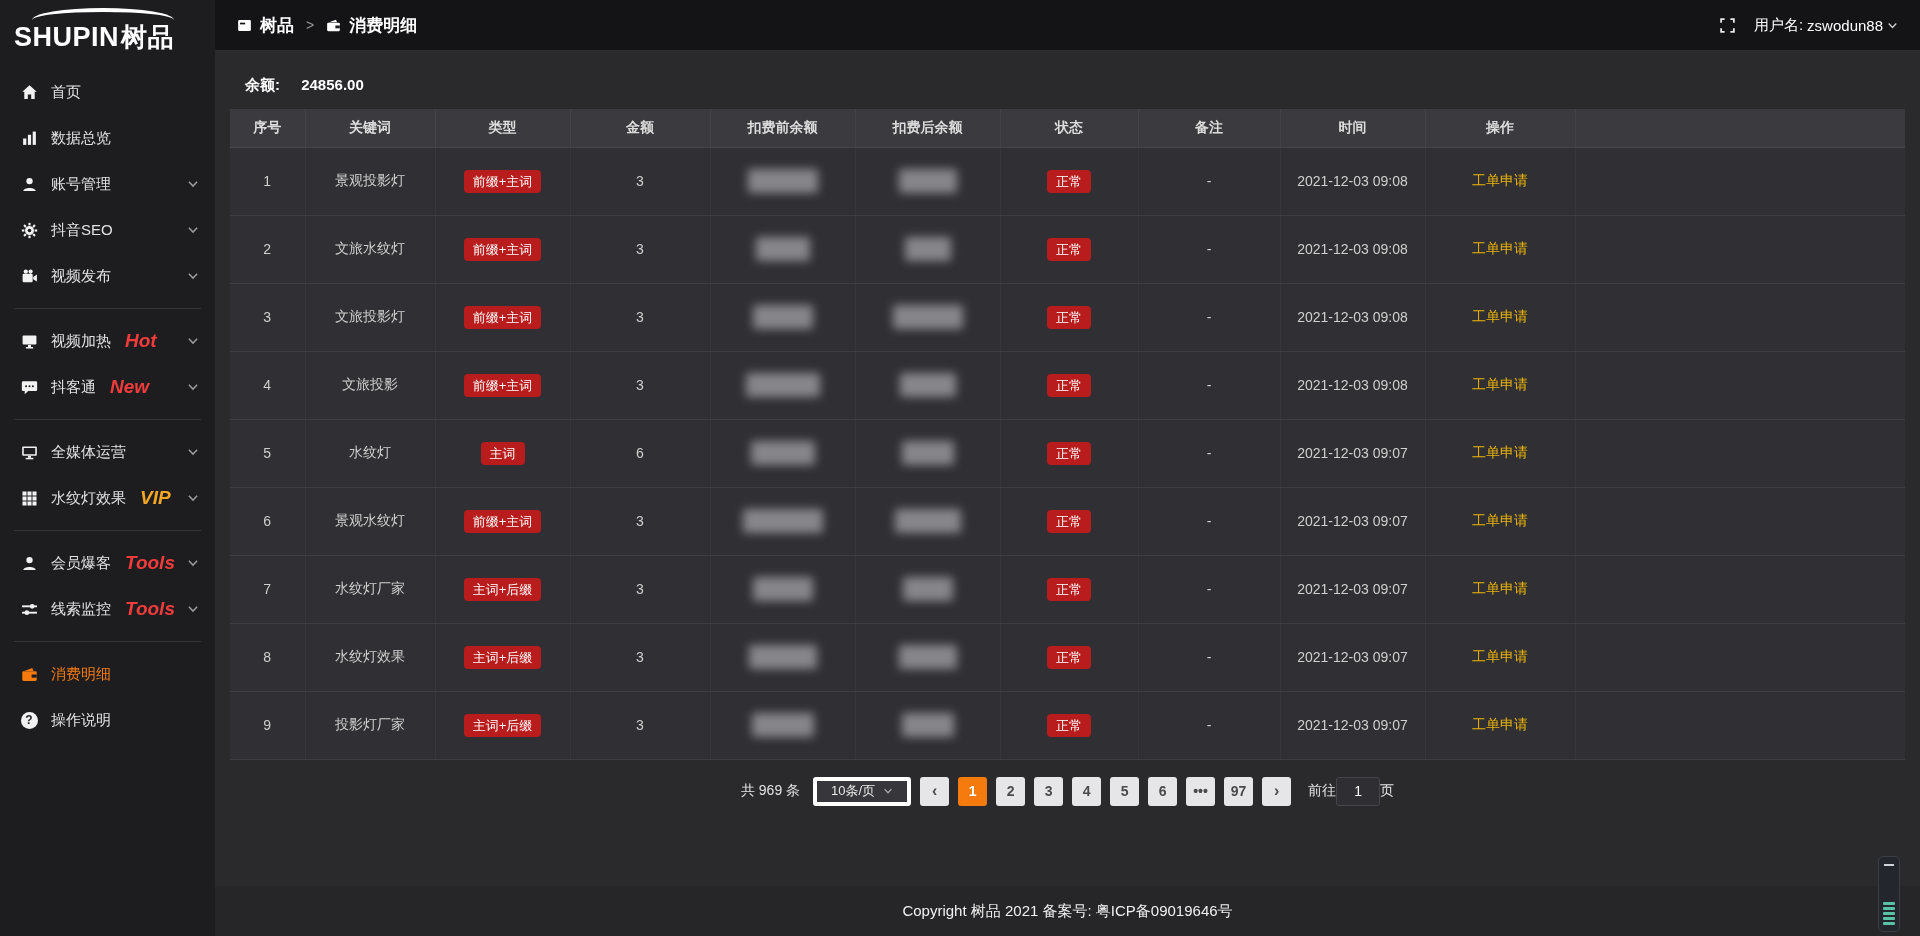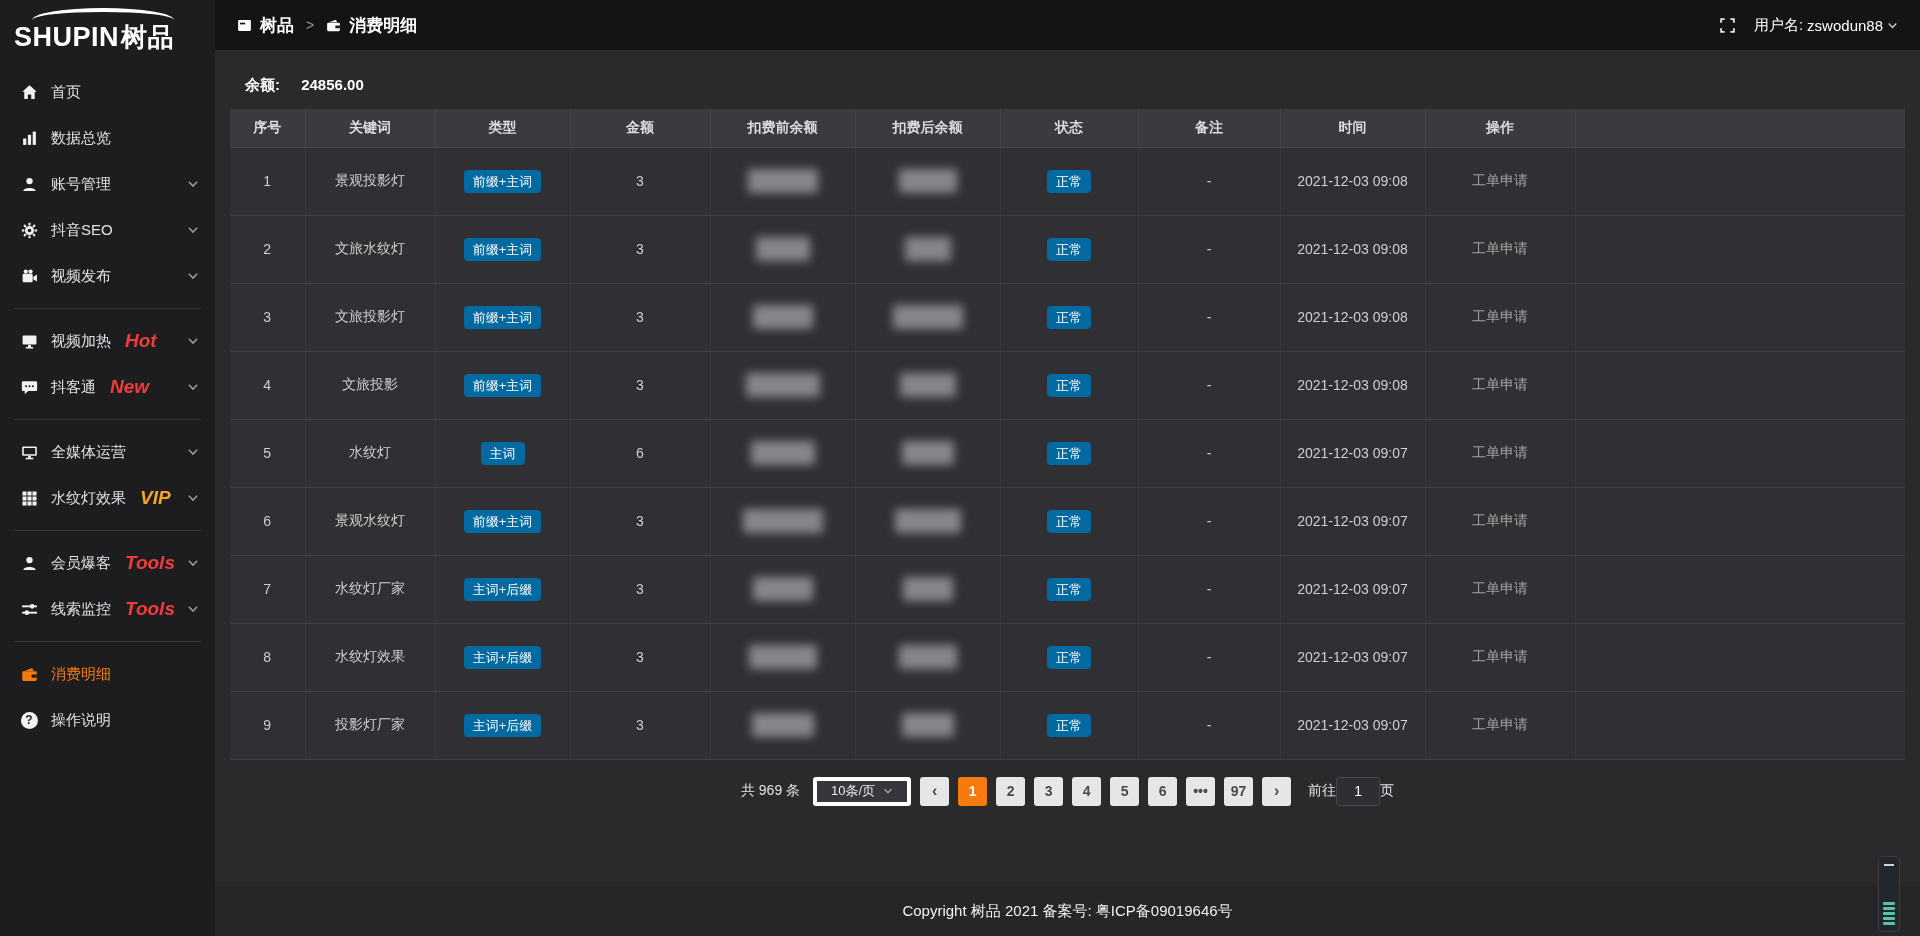--- a/index.html
+++ b/index.html
@@ -56,26 +56,26 @@
   .ctable th {
     background:#3a3a3f; height:38px; font-size:14px; color:#dcdcdc; font-weight:bold;
     border-right:1px solid rgba(255,255,255,.05); border-bottom:1px solid #45454b;
   }
   .ctable td {
     background:#303034; height:68px; text-align:center; font-size:14px; color:#cfcfcf;
     border-right:1px solid rgba(255,255,255,.035); border-bottom:1px solid #3e3e44;
   }
   .ctable th:last-child, .ctable td:last-child { border-right:none; }
   .badge {
-    display:inline-block; background:#0369a1; color:#fff; font-size:13px;
+    display:inline-block; background:#b91c1c; color:#fff; font-size:13px;
     padding:5px 9px; border-radius:4px; line-height:1; white-space:nowrap;
   }
   .blur-block { height:24px; margin:0 auto; background:#95959a; border-radius:2px;
     filter:blur(5px); opacity:.85; }
-  .action-link { color:#a3a3a3; cursor:pointer; text-decoration:none; }
+  .action-link { color:#eab308; cursor:pointer; text-decoration:none; }
   
   .pager { margin-top:17px; display:flex; align-items:center; justify-content:center;
     gap:9px; font-size:14px; color:#e4e4e4; }
   .pager .total { margin-right:4px; }
   .size-select { background:#36363b; border:4px solid #ffffff; border-radius:3px; height:29px;
     min-width:98px; display:inline-flex; align-items:center; justify-content:center; gap:8px;
     padding:0 10px; color:#e8e8e8; font-size:13px; cursor:pointer; }
   .size-select .s-chev svg { width:10px; height:10px; color:#aaa; }
   .pg-btn {
     min-width:29px; height:29px; background:#e6e6e9; color:#4a4a4a; border:none; border-radius:3px;

